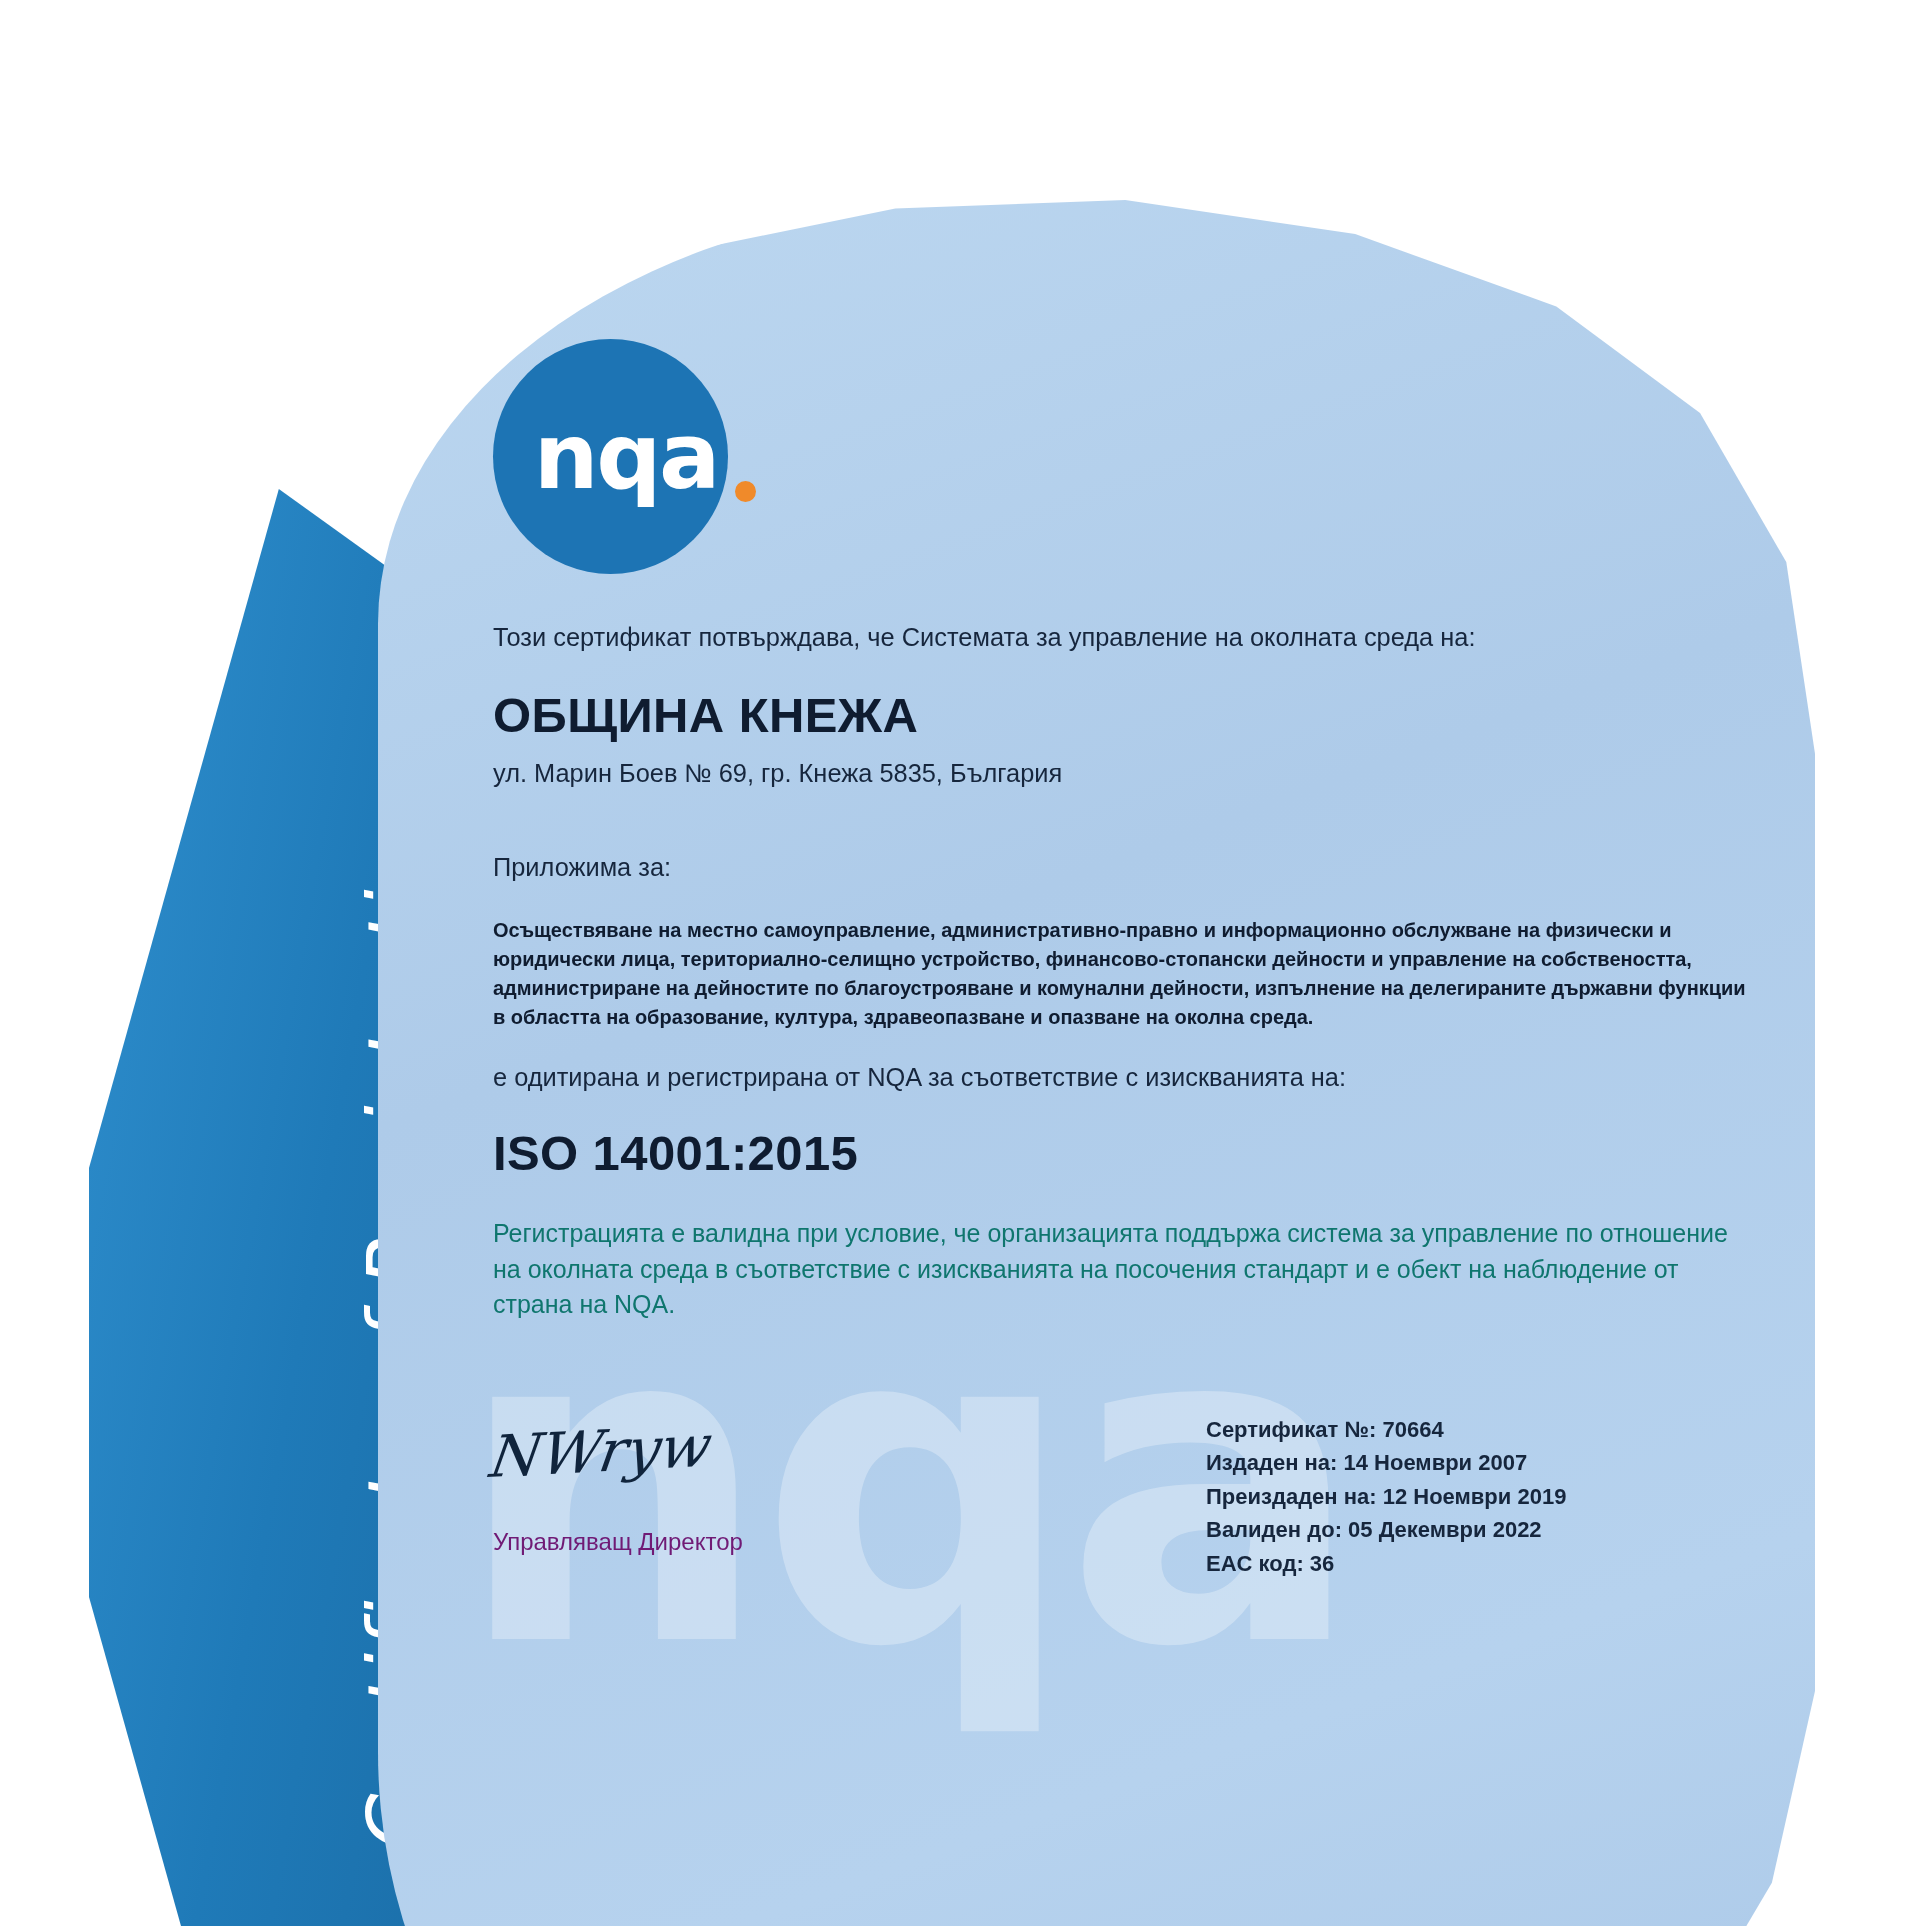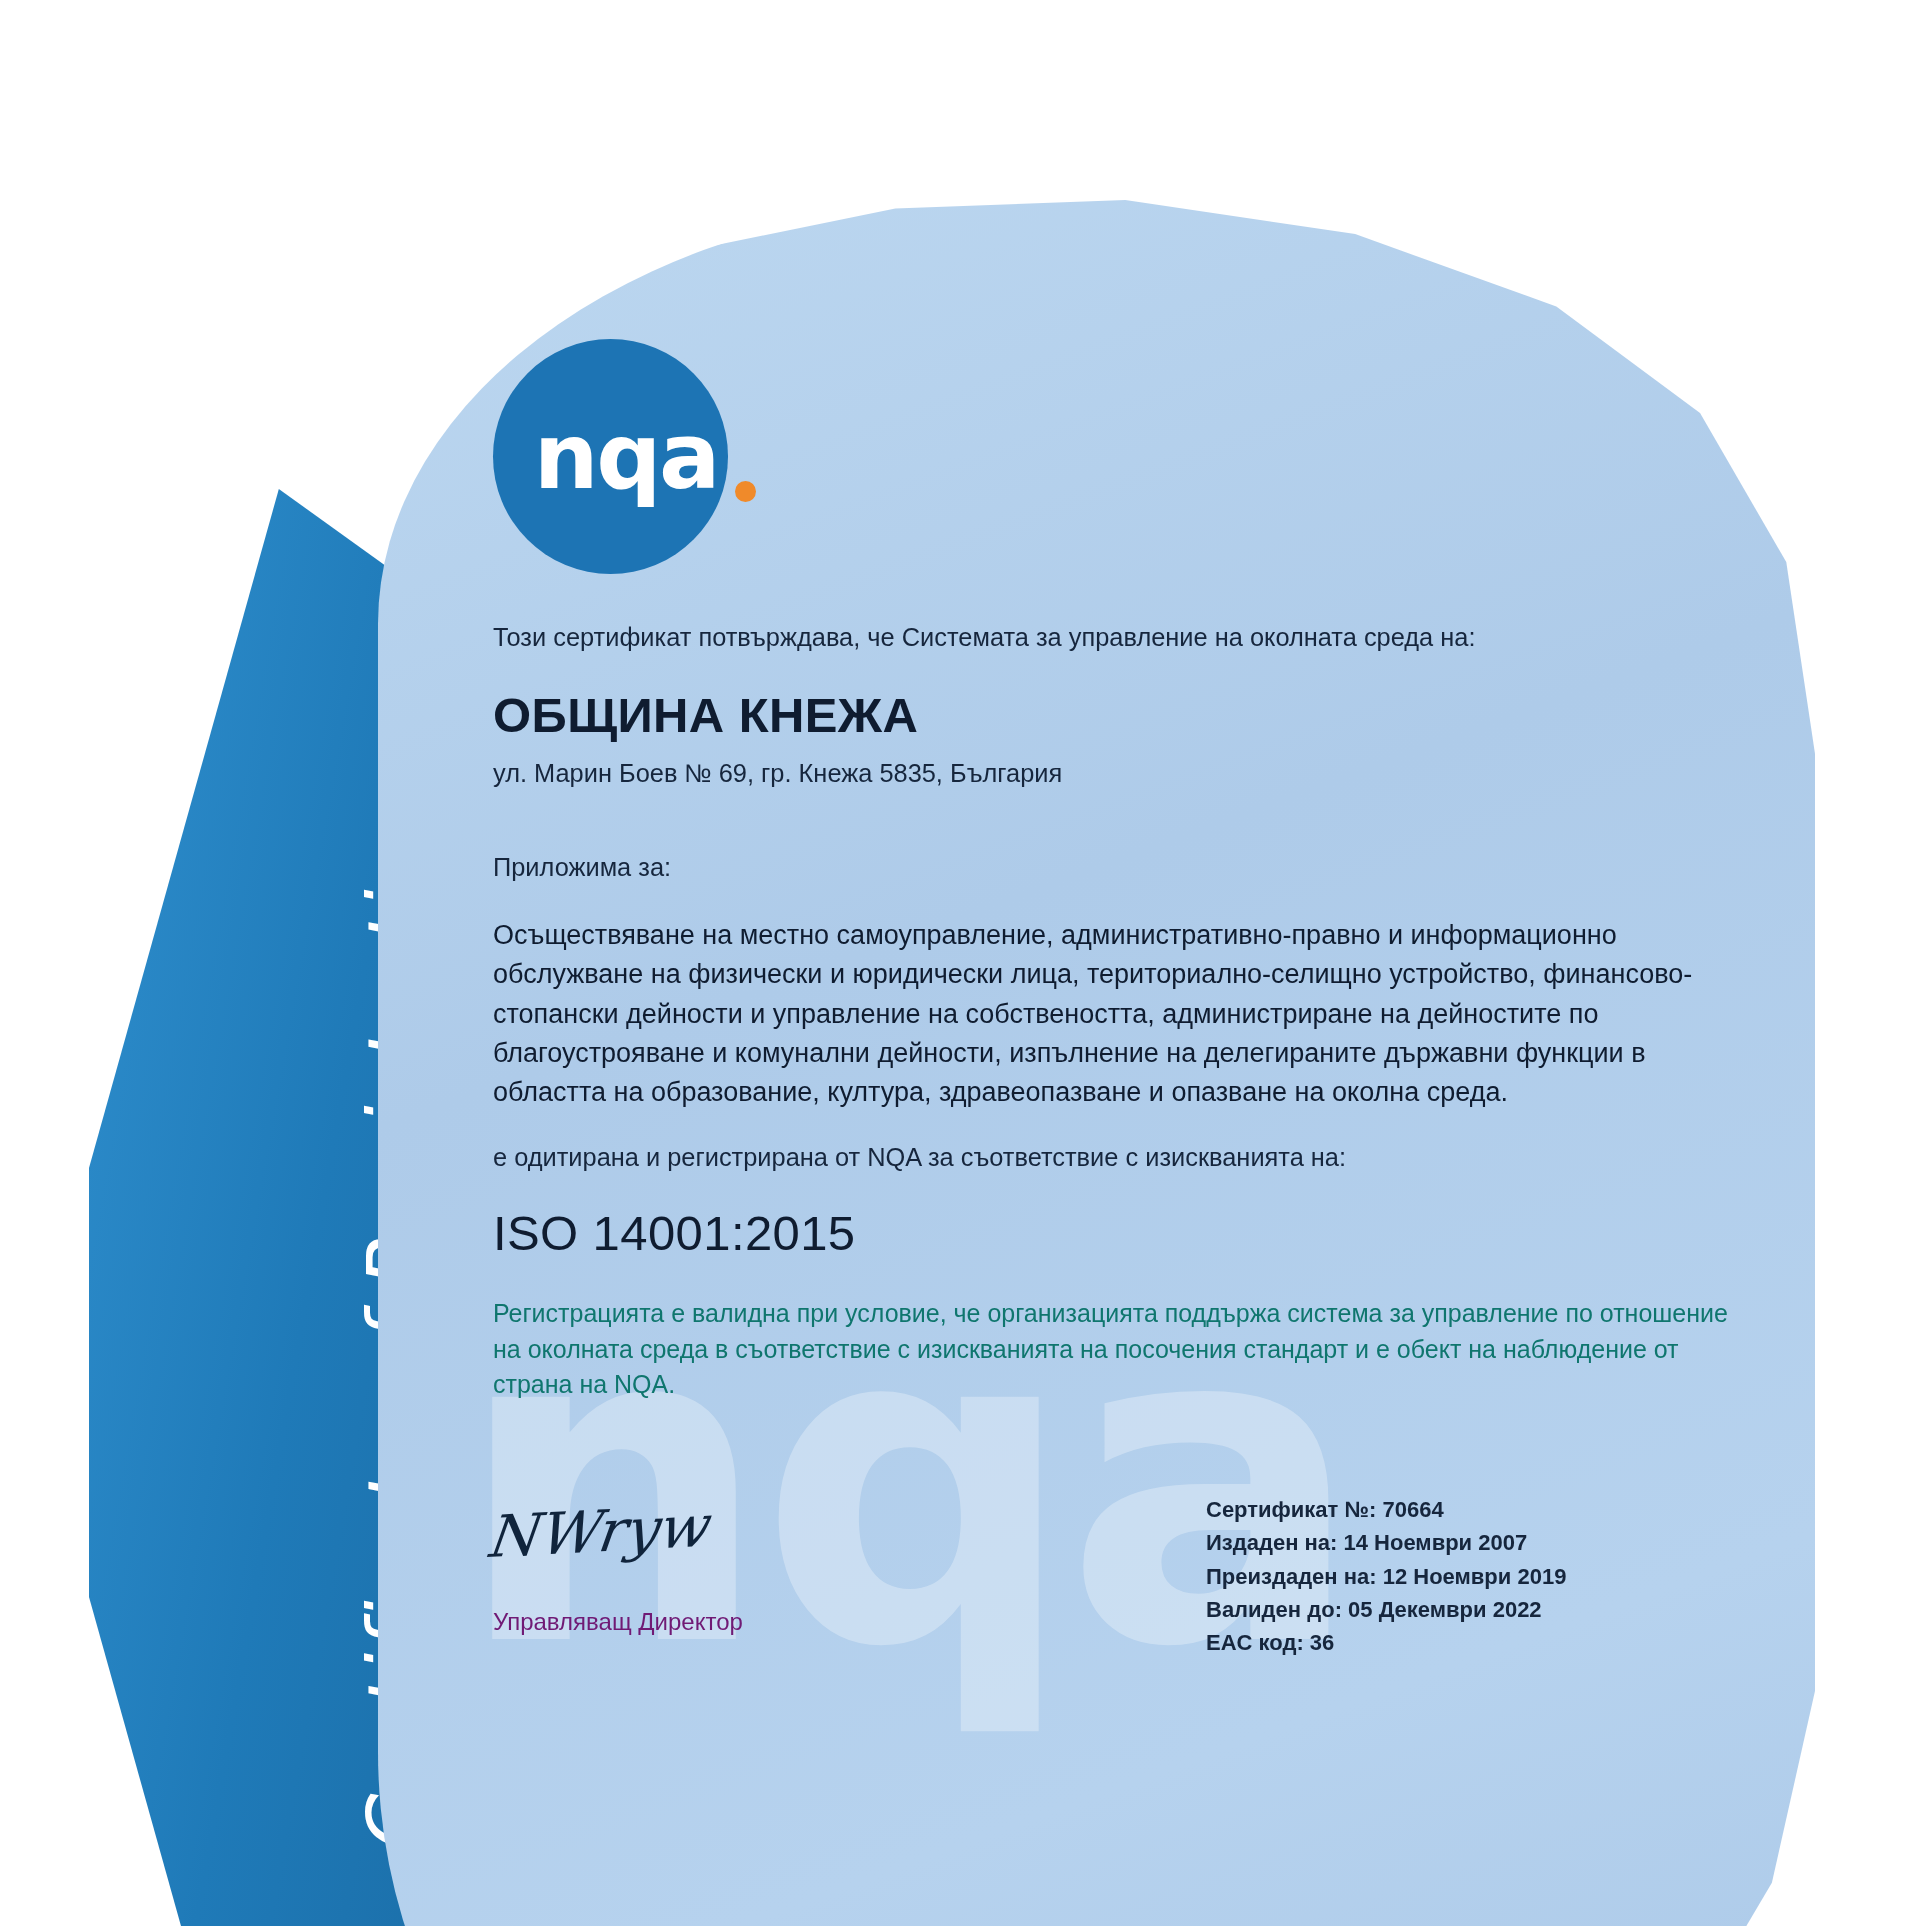--- a/index.html
+++ b/index.html
@@ -133,34 +133,34 @@
     font-size: 25.4px;
     color: #16263d;
     margin-bottom: 65px;
   }
   .scope-label {
     font-size: 25.4px;
     color: #16263d;
     margin-bottom: 34px;
   }
   .scope-body {
-    font-size: 27px;
-    font-weight: 400;
+    font-size: 20px;
+    font-weight: 700;
     line-height: 1.45;
     color: #0f1c30;
     margin-bottom: 31px;
   }
   .audited {
     font-size: 25.4px;
     color: #16263d;
     margin-bottom: 33px;
   }
   .standard {
     font-size: 49px;
-    font-weight: 400;
+    font-weight: 700;
     color: #0f1c30;
     letter-spacing: 0.4px;
     margin-bottom: 35px;
   }
   .validity {
     font-size: 25px;
     line-height: 1.42;
     color: #0f766e;
     margin-bottom: 81px;
     max-width: 1248px;

